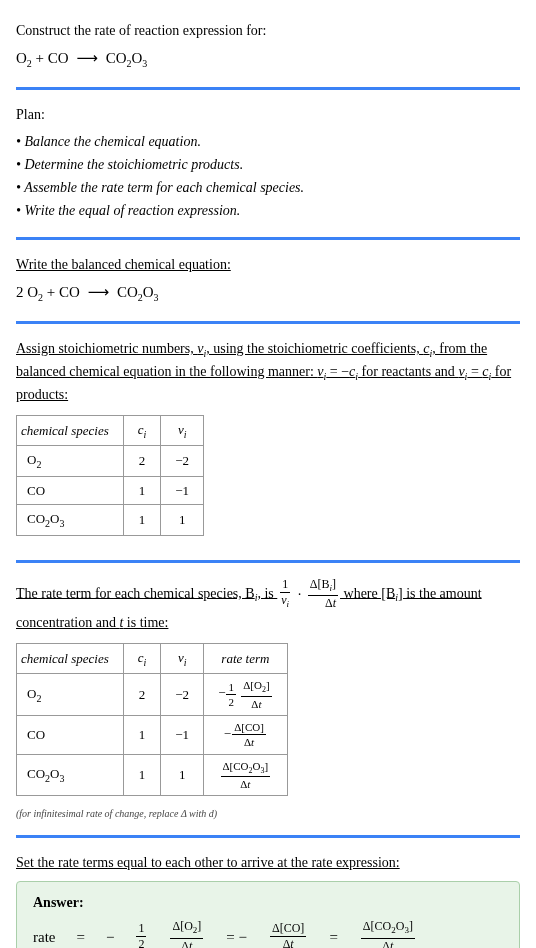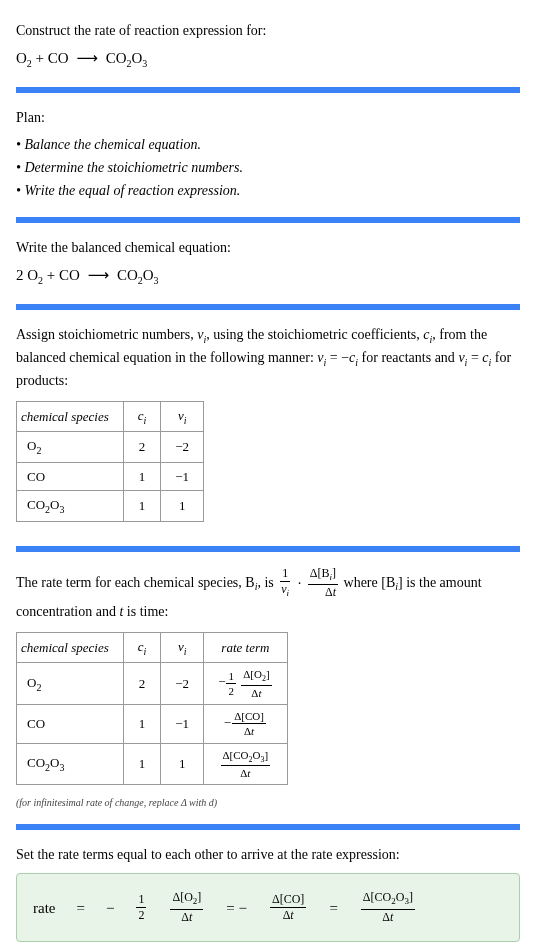--- a/index.html
+++ b/index.html
@@ -7,21 +7,21 @@
       font-family: Georgia, 'Times New Roman', serif;
       font-size: 14px;
       background: #fff;
       color: #000;
       width: 536px;
       min-height: 948px;
       padding: 10px 16px;
       line-height: 1.5;
     }
     .section {
-      border-bottom: 6px solid #3b82f6;
+      border-bottom: 3px solid #3b82f6;
       padding: 10px 0 14px 0;
       margin-bottom: 4px;
     }
     .section:last-child { border-bottom: none; }
     .title-line {
       font-size: 14px;
       margin-bottom: 6px;
     }
     .reaction-line {
       font-size: 15px;
@@ -54,38 +54,39 @@
       border-radius: 4px;
       padding: 10px 16px;
       margin-top: 8px;
     }
     .answer-label { font-weight: bold; font-size: 14px; margin-bottom: 6px; }
     .rate-expr { font-size: 15px; margin: 6px 0; display: flex; align-items: center; gap: 21px; flex-wrap: wrap; }
     .frac { display: inline-flex; flex-direction: column; align-items: center; vertical-align: middle; margin: 0 2px; font-size: 13px; }
     .frac .num { border-bottom: 1px solid #000; padding: 0 3px; line-height: 1.3; }
     .frac .den { padding: 0 3px; line-height: 1.3; }
 
-    .section-text { font-size: 14px; margin-bottom: 6px; }
+    .section-text { font-size: 14px; margin-bottom: 6px; text-decoration: underline; }
     .note-small { font-size: 10px; color: #444; margin-top: 4px; font-style: italic; }
   </style>
 </head>
 <body>
 
 <div class="section">
   <p class="title-line">Construct the rate of reaction expression for:</p>
   <p class="reaction-line">
     O<span class="sub">2</span> + CO <span class="arrow">⟶</span> CO<span class="sub">2</span>O<span class="sub">3</span>
   </p>
 </div>
 
 <div class="section">
   <p class="title-line">Plan:</p>
   <div class="plan-block">
     <p>• Balance the chemical equation.</p>
-    <p>• Determine the stoichiometric numbers.</p>
+    <p>• Determine the stoichiometric products.</p>
+    <p>• Assemble the rate term for each chemical species.</p>
     <p>• Write the equal of reaction expression.</p>
   </div>
 </div>
 
 <div class="section">
   <p class="section-text">Write the balanced chemical equation:</p>
   <p class="reaction-line">
     2 O<span class="sub">2</span> + CO <span class="arrow">⟶</span> CO<span class="sub">2</span>O<span class="sub">3</span>
   </p>
 </div>
@@ -186,20 +187,21 @@
         </td>
       </tr>
     </tbody>
   </table>
   <p class="note-small">(for infinitesimal rate of change, replace Δ with d)</p>
 </div>
 
 <div class="section">
   <p class="section-text">Set the rate terms equal to each other to arrive at the rate expression:</p>
   <div class="answer-box">
+    <p class="answer-label">Answer:</p>
     <div class="rate-expr">
       <span>rate</span>
       <span> = </span>
       <span>−</span>
       <span class="frac" style="display:inline-flex;flex-direction:column;align-items:center;vertical-align:middle;margin:0 1px;font-size:12px;">
         <span class="num" style="border-bottom:1px solid #000;padding:0 2px;">1</span>
         <span class="den" style="padding:0 2px;">2</span>
       </span>
       <span class="frac" style="display:inline-flex;flex-direction:column;align-items:center;vertical-align:middle;margin:0 2px;font-size:12px;">
         <span class="num" style="border-bottom:1px solid #000;padding:0 2px;">Δ[O<span style="font-size:9px;vertical-align:sub;">2</span>]</span>

